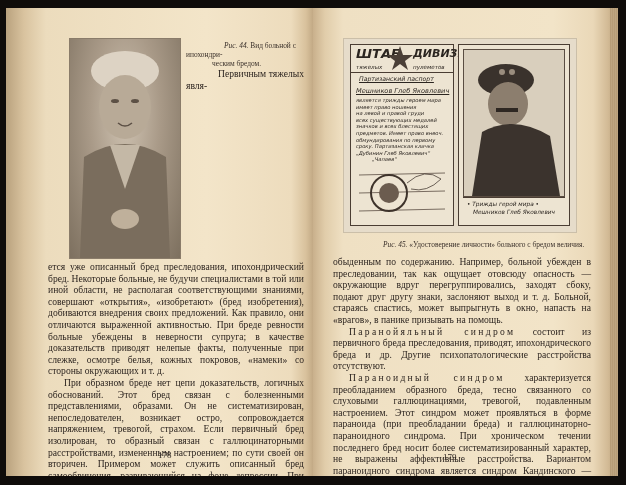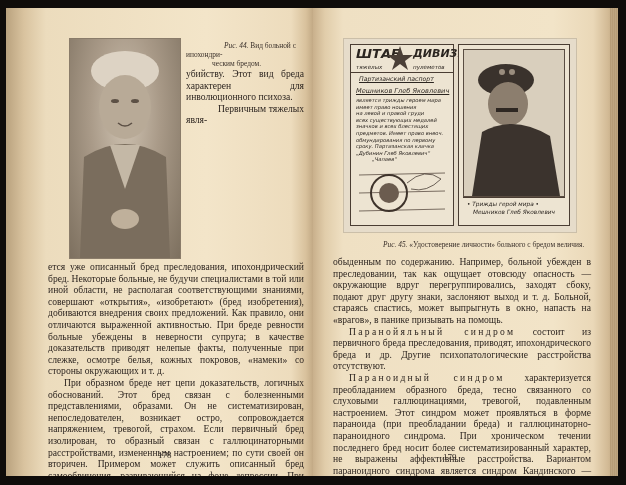--- a/index.html
+++ b/index.html
@@ -40,21 +40,20 @@
         <ellipse cx="55" cy="180" rx="14" ry="10" fill="#bfb09b"></ellipse>
       </svg>
     </div>
     <div class="cap" style="left:180px;top:33px;width:120px;">
       <i>Рис. 44.</i>
       <span>Вид больной с ипохондри-</span><br>
       <span style="padding-left:26px;">ческим бредом.</span>
     </div>
 
     <div class="txt" style="left:180px;top:60px;width:118px;">
-      <p>убийству. Этот вид бреда характерен для инволюционного психоза.</p>
       <p class="ind" style="text-indent:32px;">Первичным тяжелых явля-</p>
     </div>
 
     <div class="txt" style="left:42px;top:253px;width:256px;">
       <p>ется уже описанный бред преследования, ипохондрический бред. Некоторые больные, не будучи специалистами в той или иной области, не располагая соответствующими знаниями, совершают «открытия», «изобретают» (бред изобретения), добиваются внедрения своих предложений. Как правило, они отличаются выраженной активностью. При бреде ревности больные убеждены в неверности супруга; в качестве доказательств приводят нелепые факты, полученные при слежке, осмотре белья, кожных покровов, «намеки» со стороны окружающих и т. д.</p>
       <p class="ind">При образном бреде нет цепи доказательств, логичных обоснований. Этот бред связан с болезненными представлениями, образами. Он не систематизирован, непоследователен, возникает остро, сопровождается напряжением, тревогой, страхом. Если первичный бред изолирован, то образный связан с галлюцинаторными расстройствами, измененным настроением; по сути своей он вторичен. Примером может служить описанный бред самообвинения, развивающийся на фоне депрессии. При маниакальных состояниях (повышенное настроение) может встречаться бред величия. Помимо фантастического, образный бред может быть и</p>
     </div>
 
     <div class="pagenum" style="left:152px;top:442px;">178</div>
   </div>

